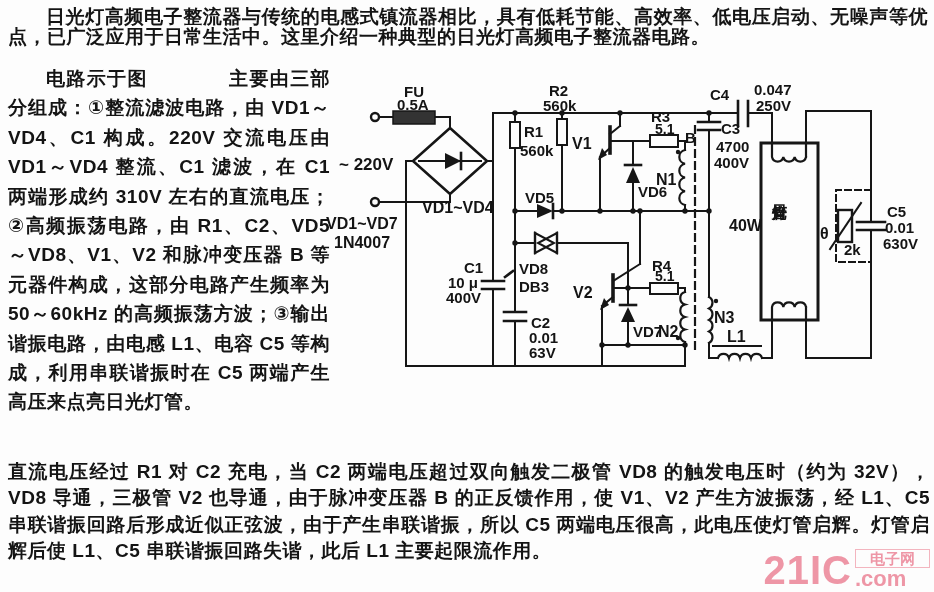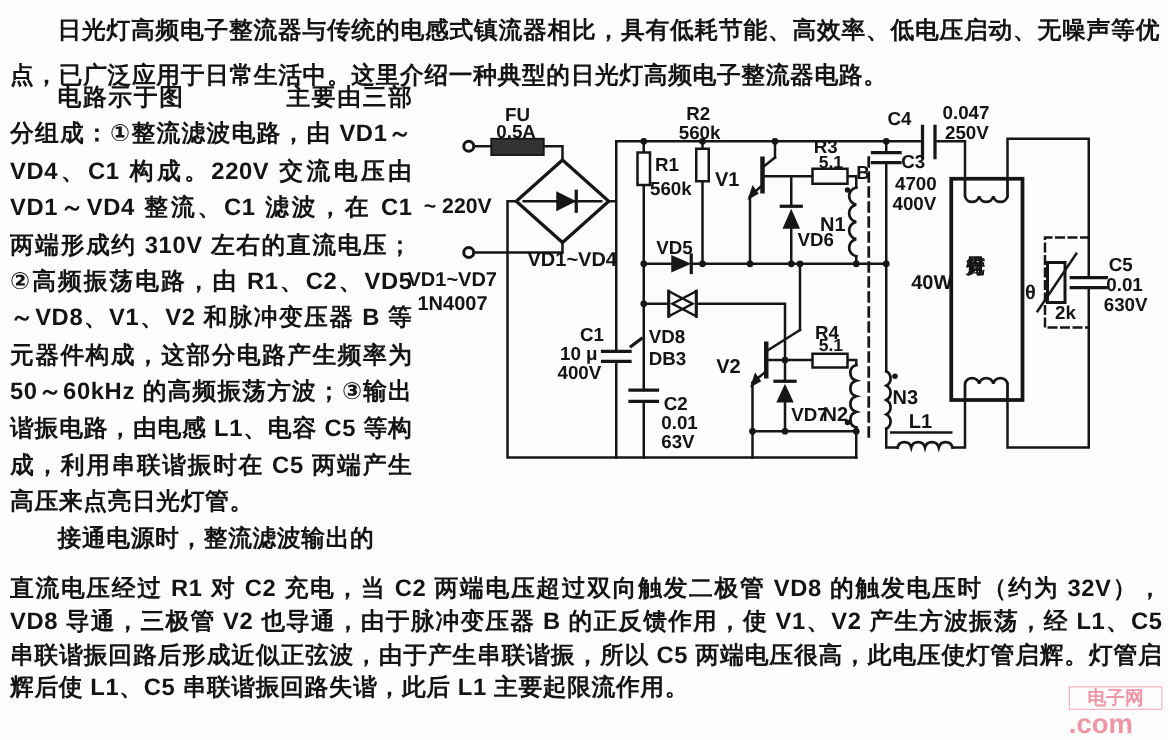--- a/index.html
+++ b/index.html
@@ -1,40 +1,39 @@
 <!DOCTYPE html>
 <html><head>
 <meta charset="utf-8">
 <style>
   html,body{margin:0;padding:0;}
   body{width:934px;height:592px;position:relative;background:#fdfdfd;overflow:hidden;
        font-family:"Liberation Sans","DejaVu Sans",sans-serif;color:#161616;}
   .txt{position:absolute;font-weight:700;font-size:19px;text-align:justify;
        letter-spacing:.5px;color:#141414;}
-  #intro{left:8px;top:7px;width:920px;line-height:36px;text-indent:2em;}
+  #intro{left:8px;top:7px;width:920px;line-height:20px;text-indent:2em;}
   #leftcol{left:8px;top:64px;width:322px;line-height:29.4px;}
   #leftcol p{margin:0;text-indent:2em;}
   #bottom{left:8px;top:459px;width:922px;line-height:26.4px;}
   svg text{font-family:"Liberation Sans","DejaVu Sans",sans-serif;font-weight:700;fill:#141414;}
   .wm{position:absolute;right:4px;bottom:2px;display:flex;align-items:flex-end;
       color:#ee96a6;line-height:1;}
   .wm .brand{font-size:40px;font-weight:800;letter-spacing:1px;}
   .wm .col{display:flex;flex-direction:column;align-items:flex-start;margin-left:3px;}
   .wm .cn{font-size:15px;font-weight:700;border:1px solid #f3b5bf;padding:1px 14px;}
   .wm .com{font-size:22px;font-weight:700;}
   .vertical{writing-mode:vertical-rl;}
 </style>
 </head>
 <body>
 
 <div id="intro" class="txt">日光灯高频电子整流器与传统的电感式镇流器相比，具有低耗节能、高效率、低电压启动、无噪声等优点，已广泛应用于日常生活中。这里介绍一种典型的日光灯高频电子整流器电路。</div>
 
 <div id="leftcol" class="txt">
   <p>电路示于图　　　　主要由三部分组成：①整流滤波电路，由 VD1～VD4、C1 构成。220V 交流电压由 VD1～VD4 整流、C1 滤波，在 C1 两端形成约 310V 左右的直流电压；②高频振荡电路，由 R1、C2、VD5～VD8、V1、V2 和脉冲变压器 B 等元器件构成，这部分电路产生频率为 50～60kHz 的高频振荡方波；③输出谐振电路，由电感 L1、电容 C5 等构成，利用串联谐振时在 C5 两端产生高压来点亮日光灯管。</p>
-  <p>接通电源时，整流滤波输出的</p>
 </div>
 
 <div id="bottom" class="txt">直流电压经过 R1 对 C2 充电，当 C2 两端电压超过双向触发二极管 VD8 的触发电压时（约为 32V），VD8 导通，三极管 V2 也导通，由于脉冲变压器 B 的正反馈作用，使 V1、V2 产生方波振荡，经 L1、C5 串联谐振回路后形成近似正弦波，由于产生串联谐振，所以 C5 两端电压很高，此电压使灯管启辉。灯管启辉后使 L1、C5 串联谐振回路失谐，此后 L1 主要起限流作用。</div>
 
 <svg width="934" height="592" viewBox="0 0 934 592" style="position:absolute;left:0;top:0;" stroke-linecap="square" stroke-linejoin="miter">
 
   <g stroke="#161616" stroke-width="2" fill="none">
 
     <path d="M379,117 H393 M435,117 H450 V128"></path>
     <path d="M379,202 H450 V194"></path>
@@ -245,17 +244,18 @@
     <circle cx="709" cy="211" r="2.7"></circle>
       <circle cx="515" cy="243" r="2.7"></circle>
     <circle cx="628" cy="288" r="2.7"></circle>
       <circle cx="602" cy="345" r="2.7"></circle>
     <circle cx="628" cy="345" r="2.7"></circle>
       <circle cx="685" cy="345" r="2.7"></circle>
   </g>
 </svg>
 
 <div class="wm">
+  <span class="brand">21IC</span>
   <span class="col">
     <span class="cn">电子网</span>
     <span class="com">.com</span>
   </span>
 </div>
 
 </body></html>

